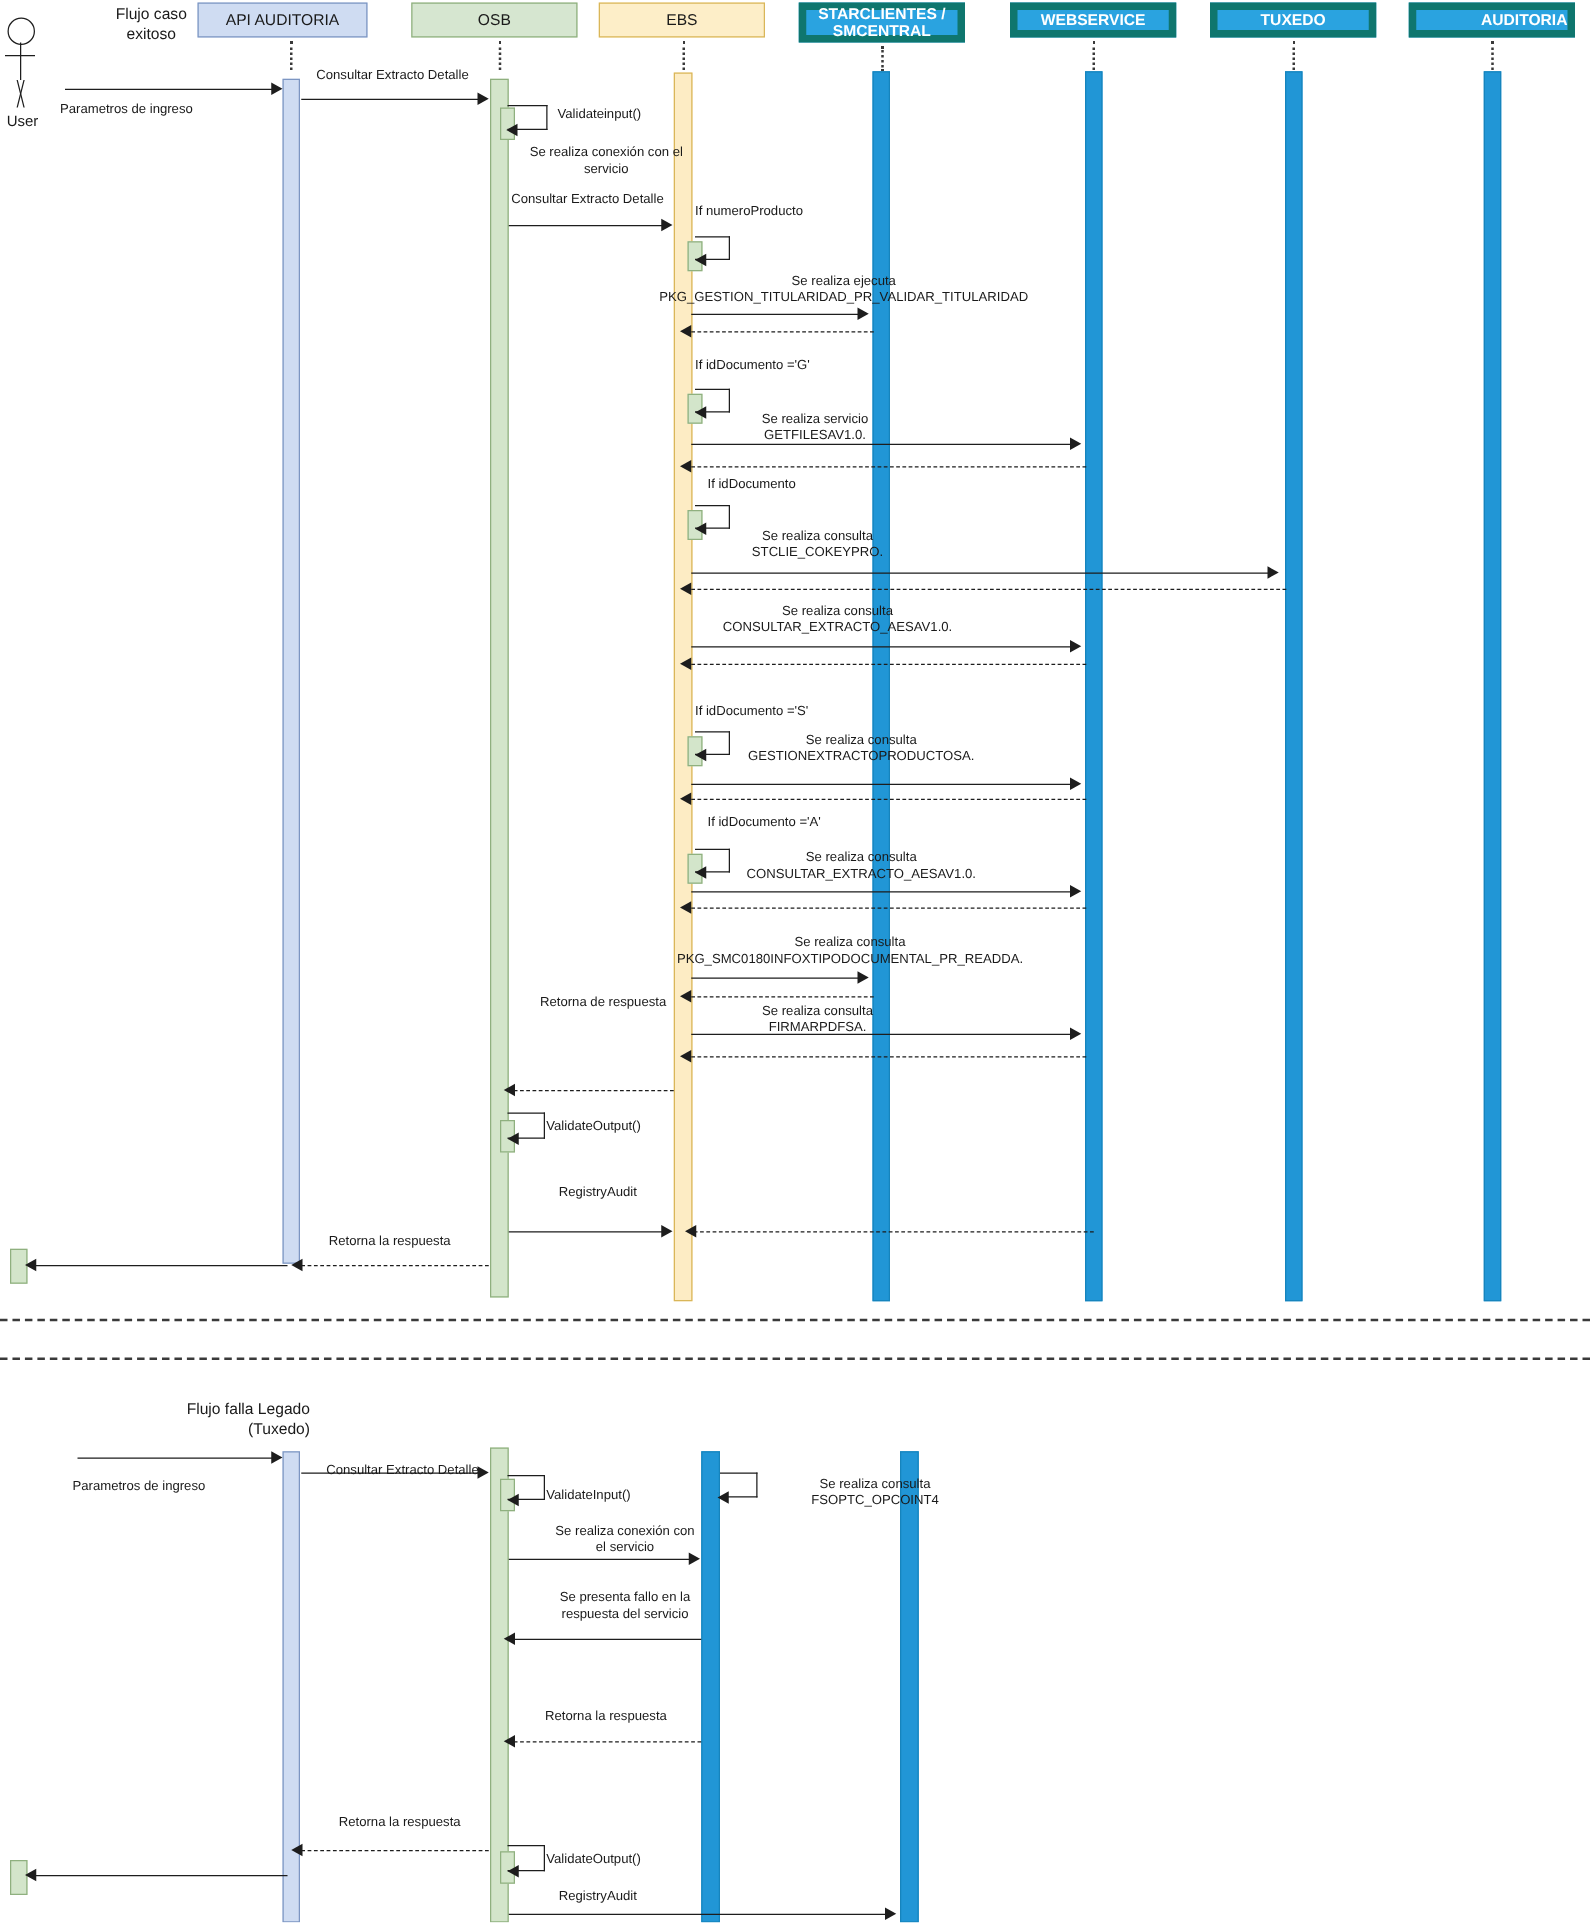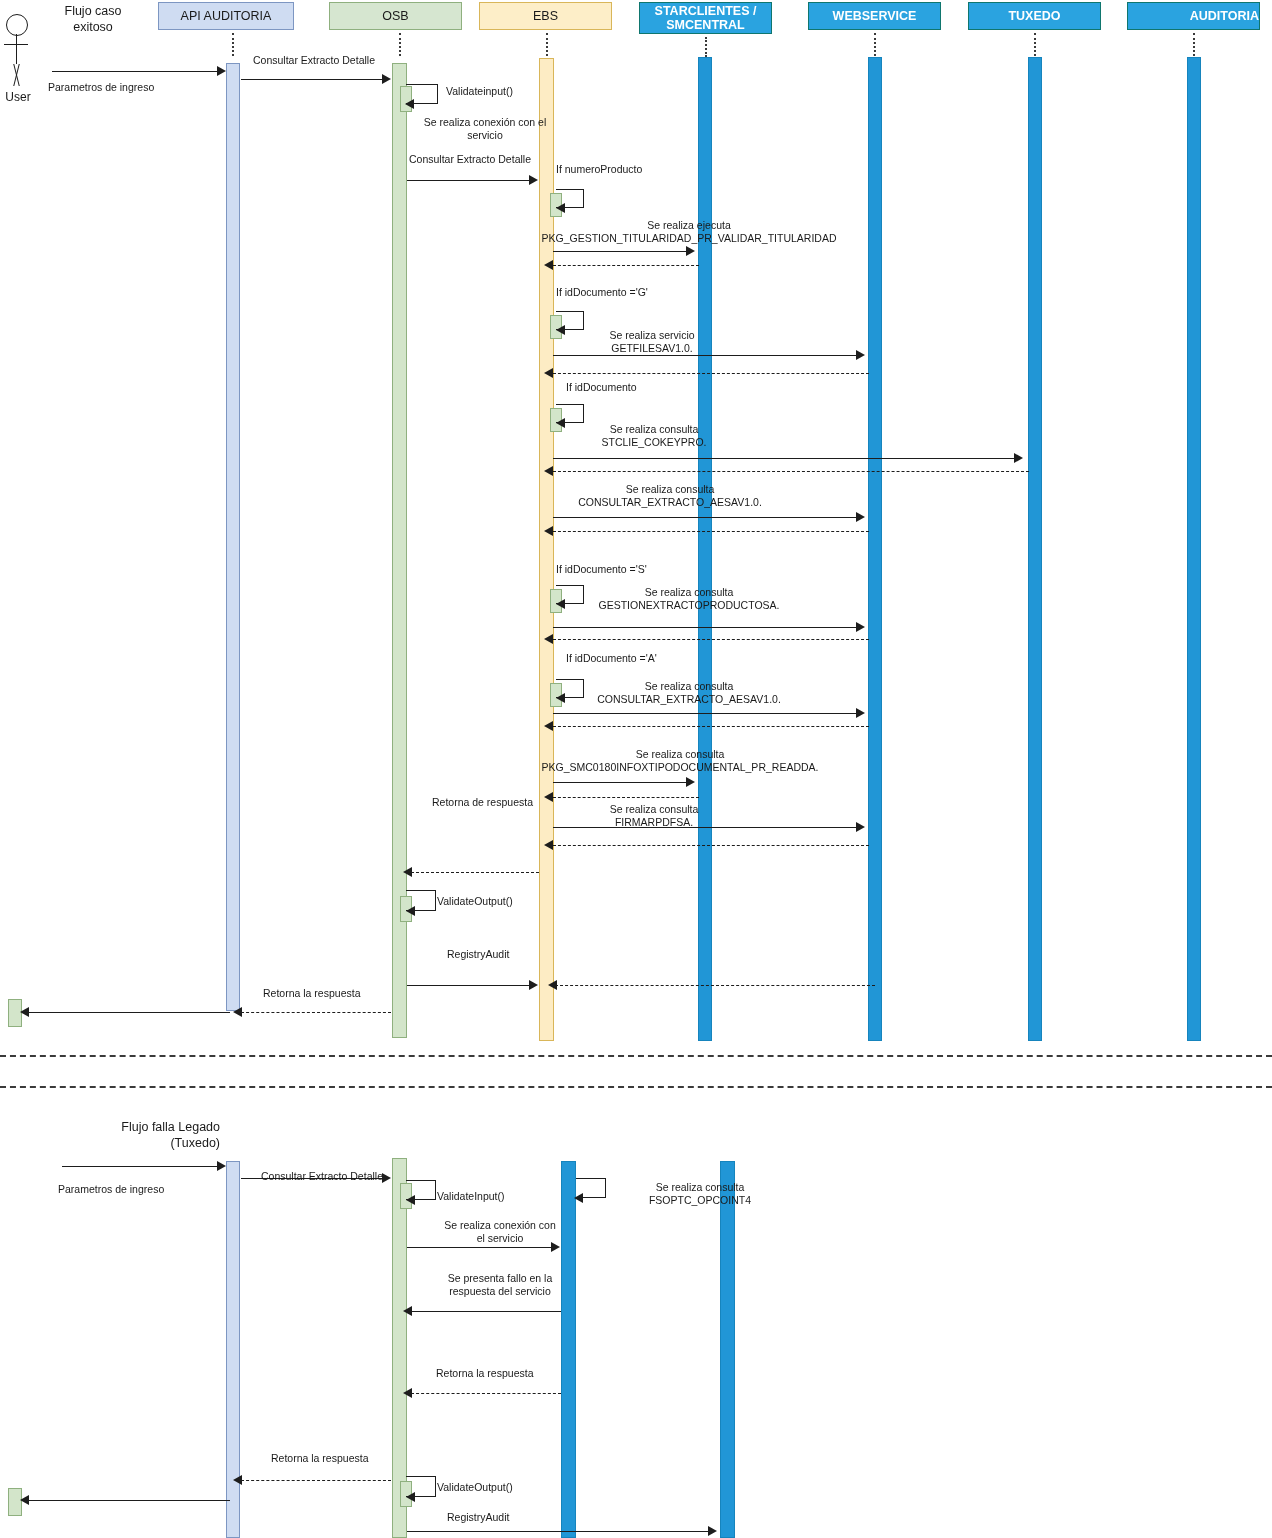--- a/index.html
+++ b/index.html
@@ -4,42 +4,42 @@
 <style>
   html,body{margin:0;padding:0;background:#ffffff;}
   body{font-family:"Liberation Sans", sans-serif;color:#1a1a1a;}
   #canvas{position:relative;width:1272px;height:1538px;overflow:hidden;background:#fff;}
 
   .hdr{position:absolute;box-sizing:border-box;display:flex;align-items:center;justify-content:center;
        text-align:center;line-height:1.12;font-size:12.5px;}
   .hdr.blue-light{background:#cfdcf2;border:1px solid #7d96c2;color:#1a1a1a;}
   .hdr.green{background:#d6e6d0;border:1px solid #8fb07f;color:#1a1a1a;}
   .hdr.orange{background:#fdeec8;border:1px solid #d9b659;color:#1a1a1a;}
-  .hdr.blue{background:#2aa3e0;border:1px solid #0f766e;color:#ffffff;font-weight:bold;}
+  .hdr.blue{background:#2aa3e0;border:6px solid #0f766e;color:#ffffff;font-weight:bold;}
 
   .dashline{position:absolute;border-left:2px dotted #3a3a3a;}
 
   .bar{position:absolute;box-sizing:border-box;}
   .bar.blue-light{background:#cfdcf2;border:1px solid #7d96c2;}
   .bar.green{background:#d3e5ca;border:1px solid #8fb07f;}
   .bar.orange{background:#fdecc4;border:1px solid #d9b659;}
   .bar.blue{background:#2196d6;border:1px solid #1684bd;}
 
   .msg{position:absolute;height:0;border-top:1.6px solid #1d1d1d;}
   .msg.dashed{border-top:1.6px dashed #1d1d1d;}
   .arrow{position:absolute;width:0;height:0;border-top:5px solid transparent;border-bottom:5px solid transparent;}
   .arrow.r{border-left:9px solid #1d1d1d;}
   .arrow.l{border-right:9px solid #1d1d1d;}
 
   .lbl{position:absolute;font-size:10.5px;line-height:1.25;text-align:center;color:#1a1a1a;white-space:nowrap;}
   .lbl.w{white-space:normal;}
 
   .selfloop{position:absolute;box-sizing:border-box;border:1.6px solid #1d1d1d;border-left:none;}
 
-  .sectitle{position:absolute;font-size:12.5px;line-height:1.3;color:#1a1a1a;font-weight:normal;}
+  .sectitle{position:absolute;font-size:12.5px;line-height:1.3;color:#1a1a1a;font-weight:normal;margin-left:28px;}
 
   .sep{position:absolute;left:0;width:1272px;height:0;border-top:2px dashed #3a3a3a;}
 
   .actor{position:absolute;}
   .actor .head{position:absolute;width:20px;height:20px;border:1.6px solid #1d1d1d;border-radius:50%;left:2px;top:0;}
   .actor .body{position:absolute;left:12px;top:20px;width:0;height:30px;border-left:1.6px solid #1d1d1d;}
   .actor .arms{position:absolute;left:0;top:30px;width:24px;height:0;border-top:1.6px solid #1d1d1d;}
   .actor .legL{position:absolute;left:1px;top:50px;width:11px;height:22px;border-right:1.6px solid #1d1d1d;transform:skewX(14deg);}
   .actor .legR{position:absolute;left:12px;top:50px;width:11px;height:22px;border-left:1.6px solid #1d1d1d;transform:skewX(-14deg);}
   .actor .cap{position:absolute;left:-8px;top:76px;width:44px;text-align:center;font-size:12px;}
@@ -126,21 +126,21 @@
 
   <div class="msg" style="left:407px;top:180px;width:127px;"></div>
   <div class="arrow r" style="left:529px;top:175px;"></div>
   <div class="lbl" style="left:409px;top:153px;">Consultar Extracto Detalle</div>
 
   <div class="lbl" style="left:556px;top:163px;">If numeroProducto</div>
   <div class="bar green" style="left:550px;top:193px;width:12px;height:24px;"></div>
   <div class="selfloop" style="left:556px;top:189px;width:28px;height:19px;"></div>
   <div class="arrow l" style="left:556px;top:203px;"></div>
 
-  <div class="lbl" style="left:444px;top:219px;width:490px;text-align:center;white-space:pre-line;">Se realiza ejecuta
+  <div class="lbl" style="left:430px;top:219px;width:490px;text-align:center;white-space:pre-line;">Se realiza ejecuta
 PKG_GESTION_TITULARIDAD_PR_VALIDAR_TITULARIDAD</div>
   <div class="msg" style="left:553px;top:251px;width:138px;"></div>
   <div class="arrow r" style="left:686px;top:246px;"></div>
   <div class="msg dashed" style="left:553px;top:265px;width:146px;"></div>
   <div class="arrow l" style="left:544px;top:260px;"></div>
 
   <div class="lbl" style="left:556px;top:286px;">If idDocumento ='G'</div>
   <div class="bar green" style="left:550px;top:315px;width:12px;height:24px;"></div>
   <div class="selfloop" style="left:556px;top:311px;width:28px;height:19px;"></div>
   <div class="arrow l" style="left:556px;top:325px;"></div>

